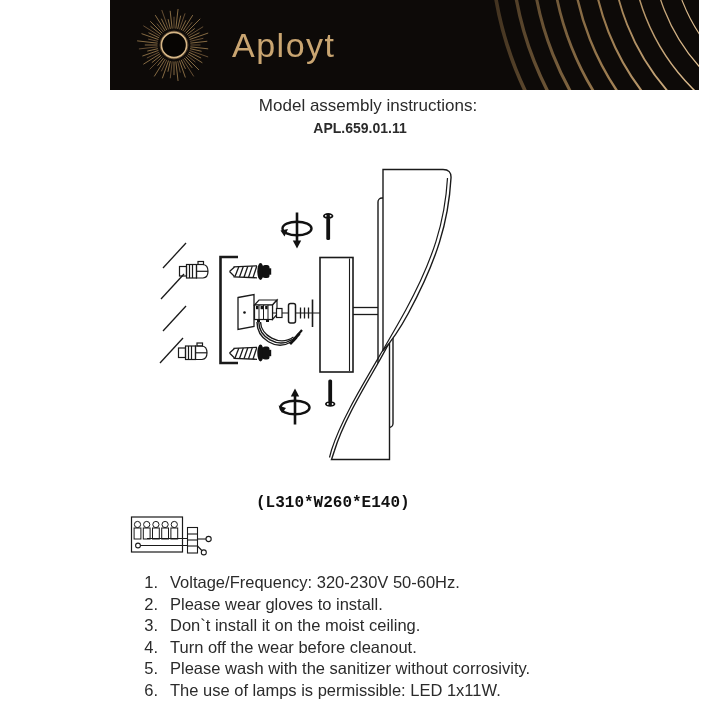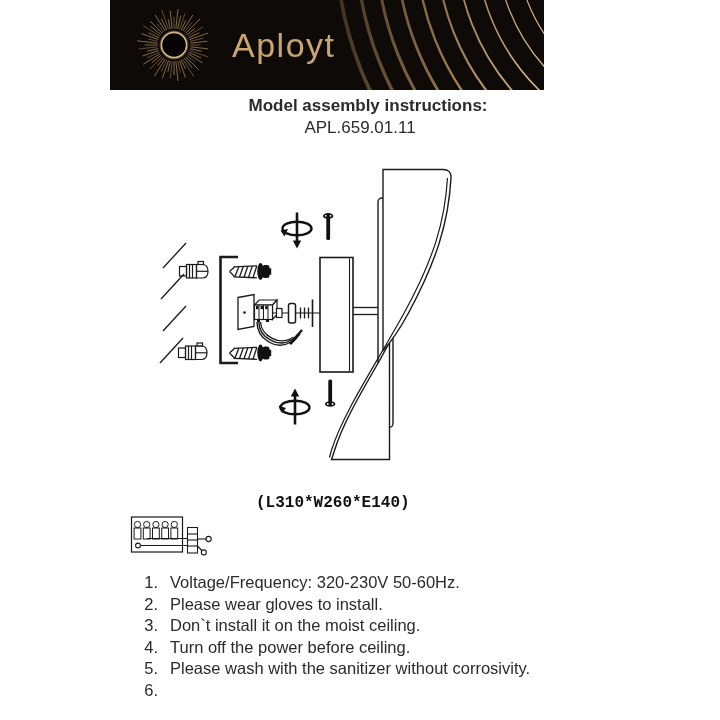--- a/index.html
+++ b/index.html
@@ -1,31 +1,31 @@
 <!DOCTYPE html>
 <html><head>
 <meta charset="utf-8">
 <style>
   html,body{margin:0;padding:0;background:#ffffff;}
   body{width:720px;height:720px;position:relative;overflow:hidden;
        font-family:"Liberation Sans", sans-serif;}
   .abs{position:absolute;}
 
   
-  #banner{left:110px;top:0;width:434px;height:90px;background:#0d0a08;
+  #banner{left:110px;top:0;width:589px;height:90px;background:#0d0a08;
           display:flex;align-items:center;overflow:hidden;}
   #sunlogo{margin-left:24px;flex:0 0 auto;}
   #logotype{margin-left:18px;font-size:34px;font-weight:400;letter-spacing:1.5px;
             color:#c9a571;position:relative;z-index:2;}
   #fanlines{position:absolute;right:0;top:0;width:498px;height:90px;z-index:1;}
 
   
   #title-block{left:0;top:95px;width:720px;text-align:center;color:#2b2b2b;}
-  #title-line1{font-size:17px;font-weight:700;line-height:22px;margin-left:16px;}
-  #title-line2{font-size:17px;font-weight:400;line-height:22px;}
+  #title-line1{font-size:17px;font-weight:400;line-height:22px;margin-left:16px;}
+  #title-line2{font-size:14px;font-weight:700;line-height:22px;}
 
   
   #assembly{left:140px;top:160px;}
   #wiring{left:128px;top:512px;}
   #dim-label{left:256px;top:494px;font-family:"Liberation Mono", monospace;
              font-size:16px;font-weight:700;color:#111;letter-spacing:0px;}
 
   
   #instructions{left:132px;top:572px;width:470px;color:#2b2b2b;}
   .ins-row{display:flex;line-height:21.6px;font-size:16.5px;font-weight:500;}
@@ -316,22 +316,23 @@
   <div class="ins-row">
     <span class="ins-num">2.</span>
     <span class="ins-txt">Please wear gloves to install.</span>
   </div>
   <div class="ins-row">
     <span class="ins-num">3.</span>
     <span class="ins-txt">Don`t install it on the moist ceiling.</span>
   </div>
   <div class="ins-row">
     <span class="ins-num">4.</span>
-    <span class="ins-txt">Turn off the power before ceiling.</span>
+    <span class="ins-txt">Turn off the wear before cleanout.</span>
   </div>
   <div class="ins-row">
     <span class="ins-num">5.</span>
     <span class="ins-txt">Please wash with the sanitizer without corrosivity.</span>
   </div>
   <div class="ins-row">
     <span class="ins-num">6.</span>
+    <span class="ins-txt">The use of lamps is permissible: LED 1x11W.</span>
   </div>
 </div>
 
 </body></html>

